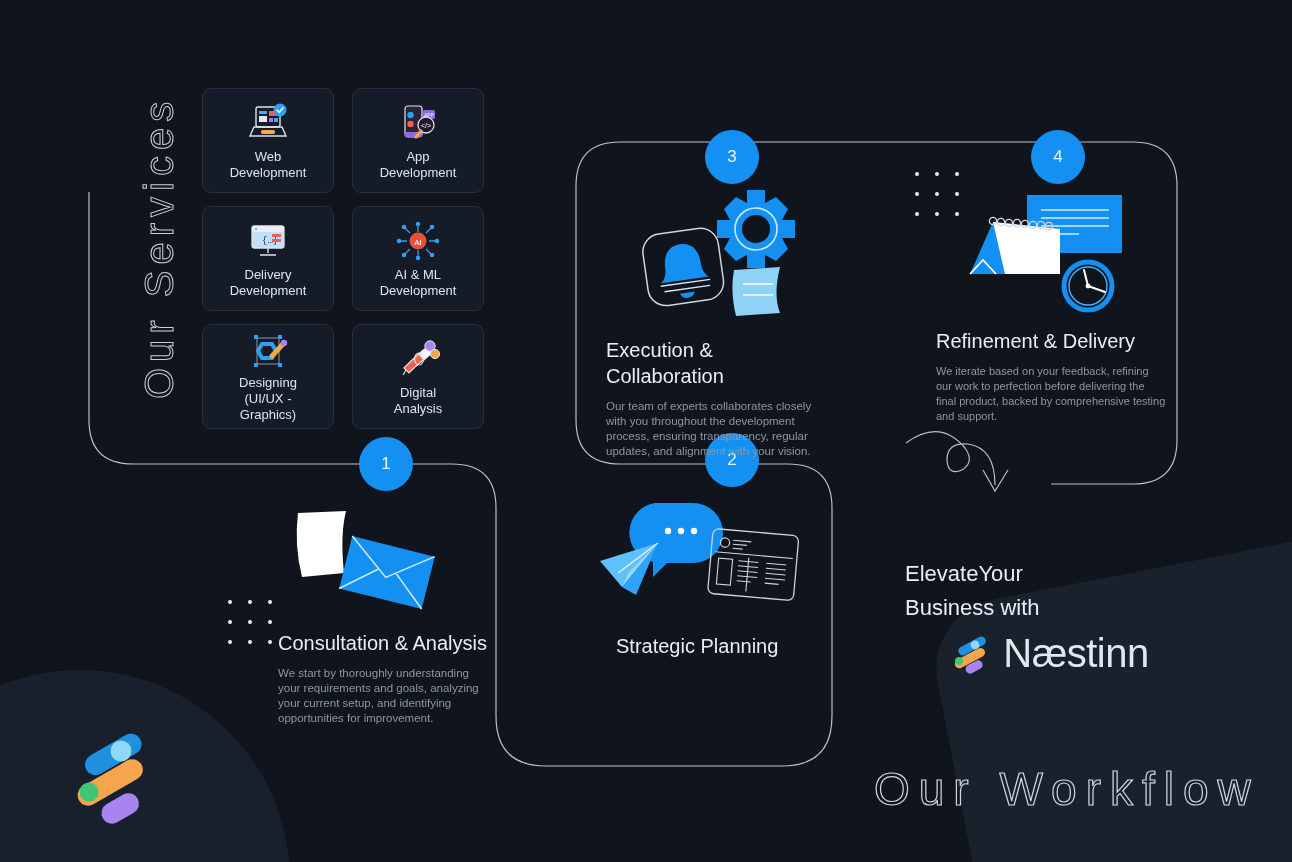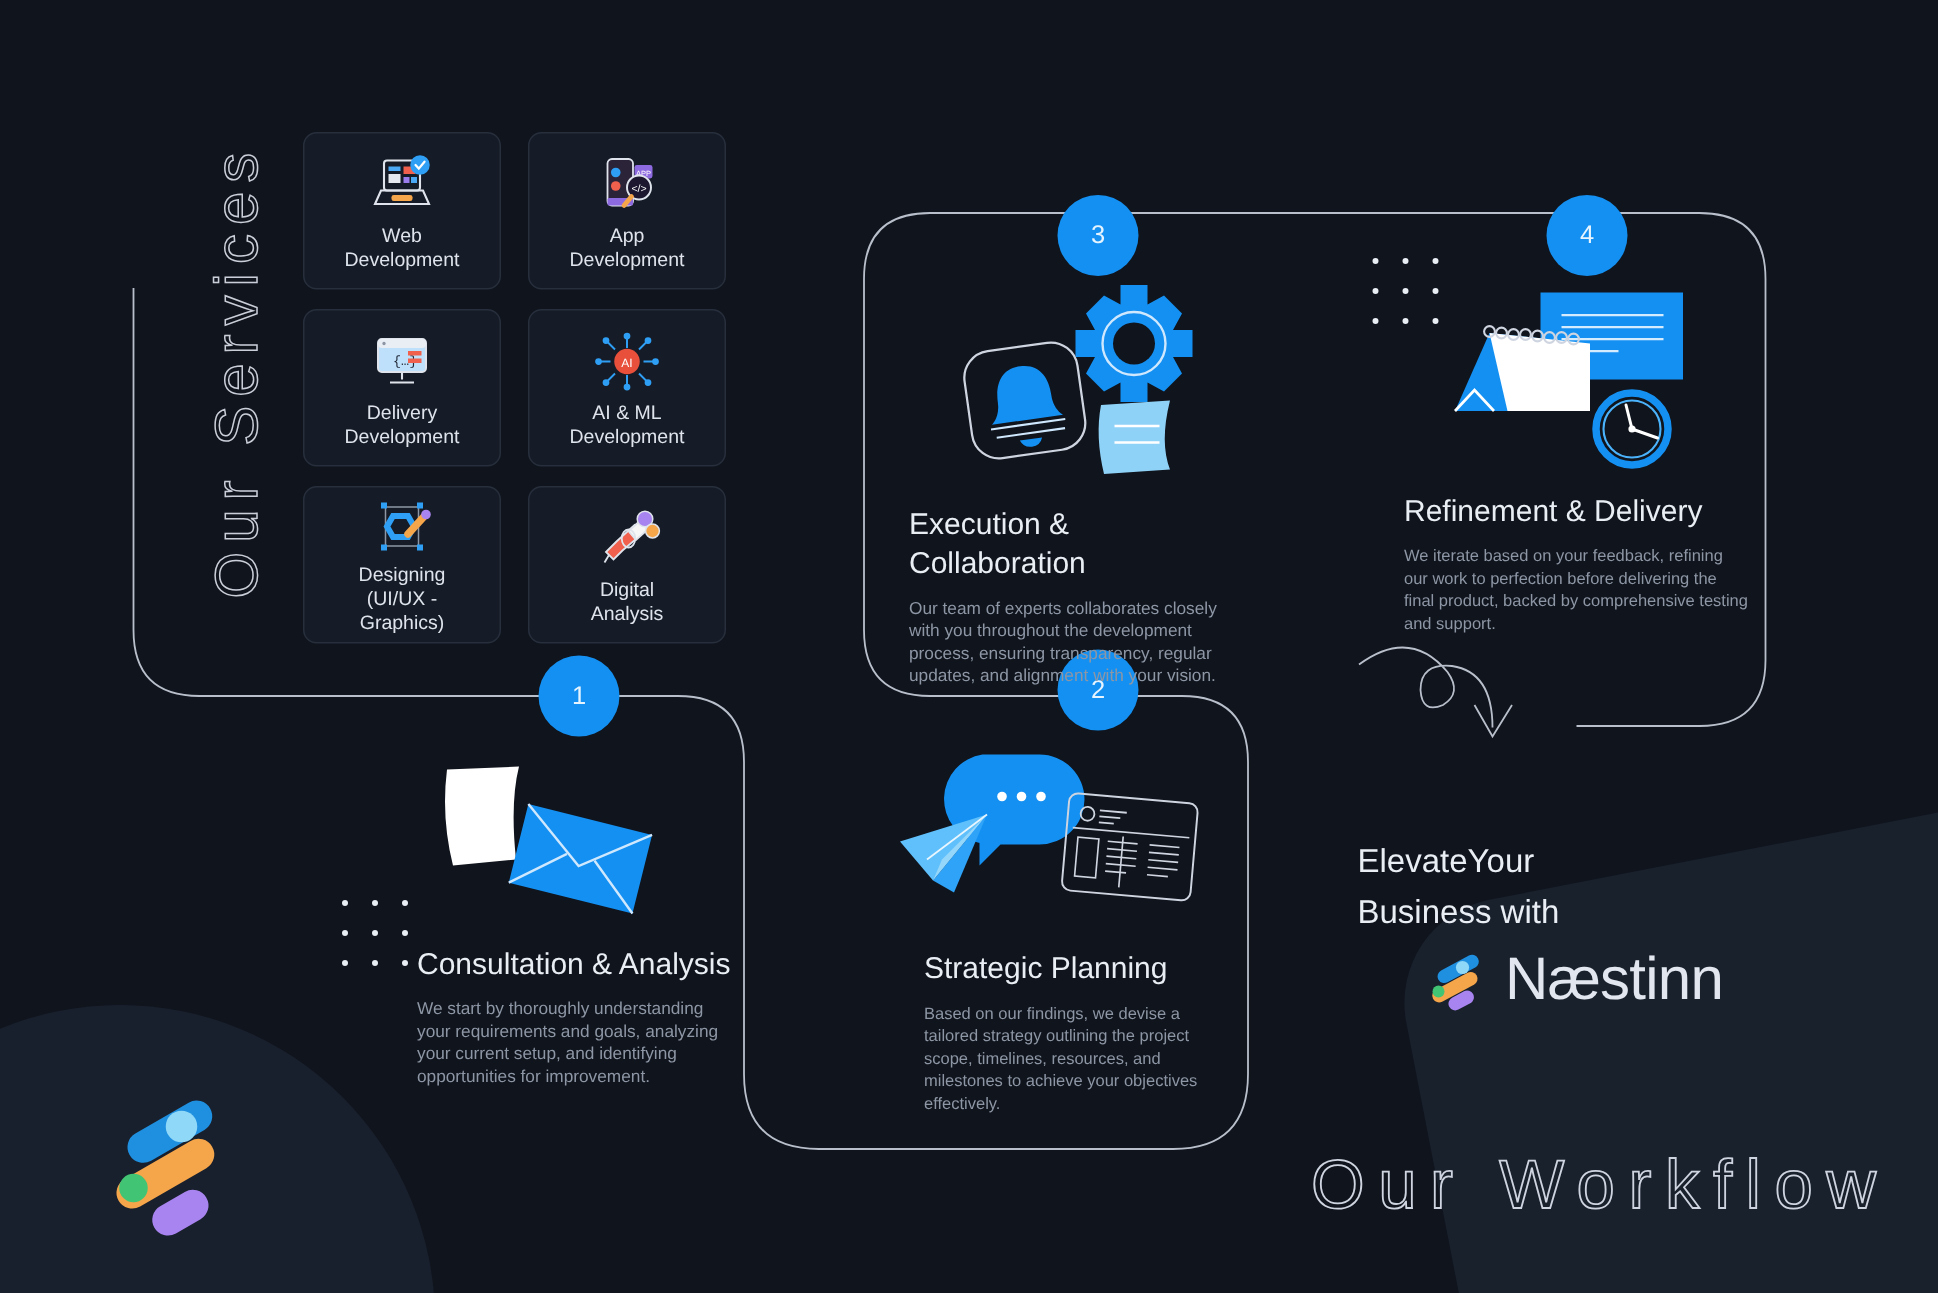--- a/index.html
+++ b/index.html
@@ -405,21 +405,20 @@
     </svg>
   </div>
 
   <div class="step" id="step1">
     <div class="step-h">Consultation &amp; Analysis</div>
     <div class="step-p">We start by thoroughly understanding your requirements and goals, analyzing your current setup, and identifying opportunities for improvement.</div>
   </div>
 
   <div class="step" id="step2">
     <div class="step-h">Strategic Planning</div>
-    <div class="step-p">Based on our findings, we devise a tailored strategy outlining the project scope, timelines, resources, and milestones to achieve your objectives effectively.</div>
   </div>
 
   <div class="step" id="step3">
     <div class="step-h">Execution &amp; Collaboration</div>
     <div class="step-p">Our team of experts collaborates closely with you throughout the development process, ensuring transparency, regular updates, and alignment with your vision.</div>
   </div>
 
   <div class="step" id="step4">
     <div class="step-h">Refinement &amp; Delivery</div>
     <div class="step-p">We iterate based on your feedback, refining our work to perfection before delivering the final product, backed by comprehensive testing and support.</div>

